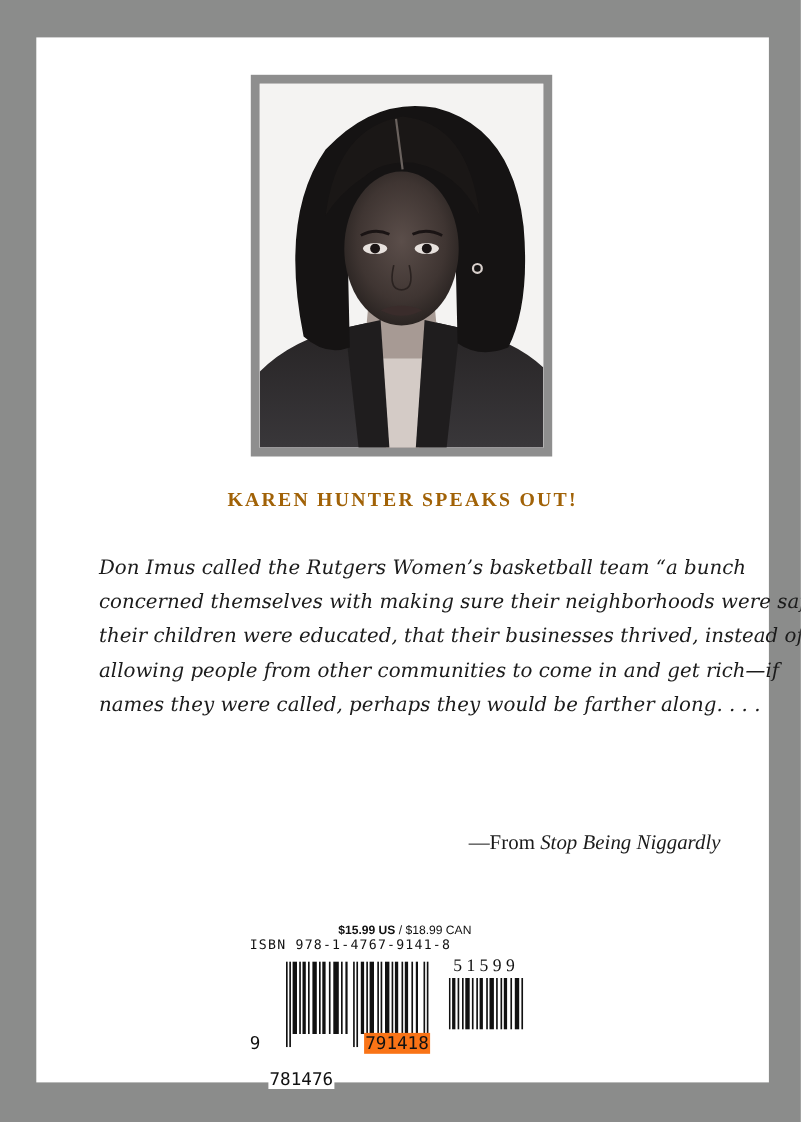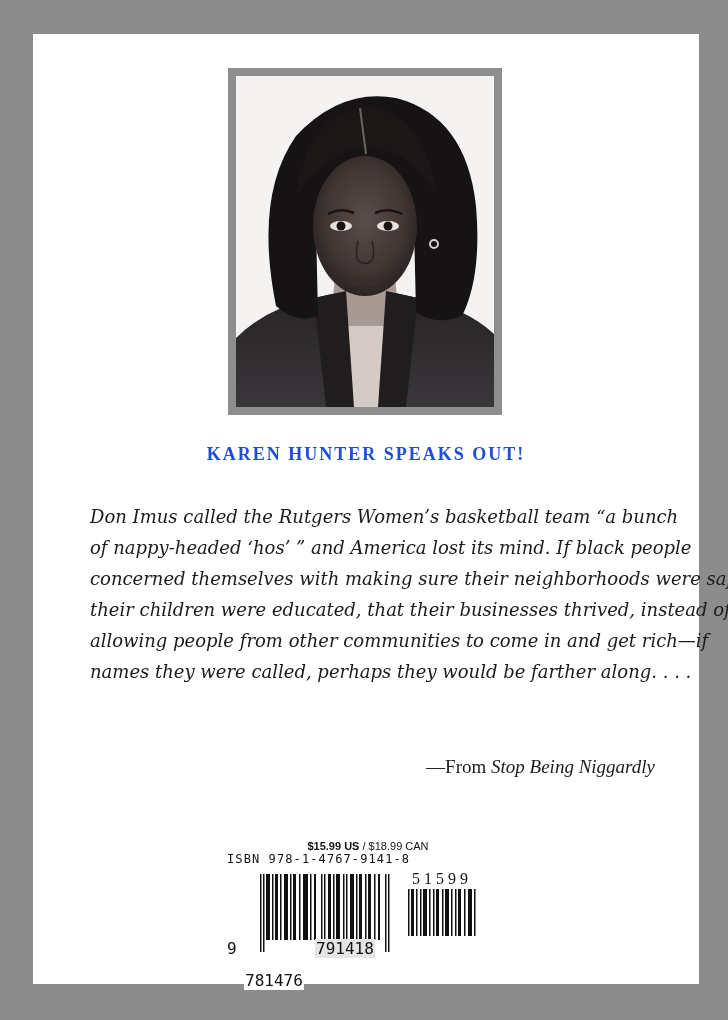--- a/index.html
+++ b/index.html
@@ -31,21 +31,21 @@
       background: #f4f3f2;
     }
     .headline {
       position: absolute;
       left: 0; top: 410px; width: 666px;
       text-align: center;
       font-family: "Liberation Serif", serif;
       font-weight: bold;
       font-size: 18px;
       letter-spacing: 2px;
-      color: #1d4ed8;
+      color: #a16207;
     }
     .quote {
       position: absolute;
       left: 57px; top: 467px;
       width: 566px;
       font-family: "DejaVu Serif", "Liberation Serif", serif;
       font-style: italic;
       font-size: 18px;
       line-height: 31px;
       color: #1b1b1b;
@@ -99,21 +99,21 @@
       white-space: nowrap;
       background: transparent;
     }
     .digit-lead {
       position: absolute; left: 0; top: 0;
     }
     .digit-group1 {
       position: absolute; left: 17px; top: 0; background: #fff; padding: 0 1px; margin-top: 32px;
     }
     .digit-group2 {
-      position: absolute; left: 88px; top: 0; background: #e5e5e5; padding: 0 1px;
+      position: absolute; left: 104px; top: 0; background: #f97316; padding: 0 1px;
     }
     .addon-digits {
       position: absolute;
       left: 379px; top: 836px;
       font-family: Liberation Serif, serif;
       font-size: 16px;
       letter-spacing: 4px;
       color: #111;
     }
     .addon-barcode {
@@ -171,21 +171,20 @@
 
         <circle cx="198" cy="168" r="4" fill="none" stroke="#d8d0cc" stroke-width="2"></circle>
       </svg>
     </div>
   </div>
 
   <div class="headline">KAREN HUNTER SPEAKS OUT!</div>
 
   <div class="quote">
     <span class="quote-line">Don Imus called the Rutgers Women’s basketball team “a bunch</span>
-    <span class="quote-line">of nappy-headed ‘hos’ ” and America lost its mind. If black people</span>
     <span class="quote-line">concerned themselves with making sure their neighborhoods were safe,</span>
     <span class="quote-line">their children were educated, that their businesses thrived, instead of</span>
     <span class="quote-line">allowing people from other communities to come in and get rich—if</span>
     <span class="quote-line last">names they were called, perhaps they would be farther along. . . .</span>
   </div>
 
   <div class="attribution">
     <span>—From </span><span class="title">Stop Being Niggardly</span>
   </div>
 

